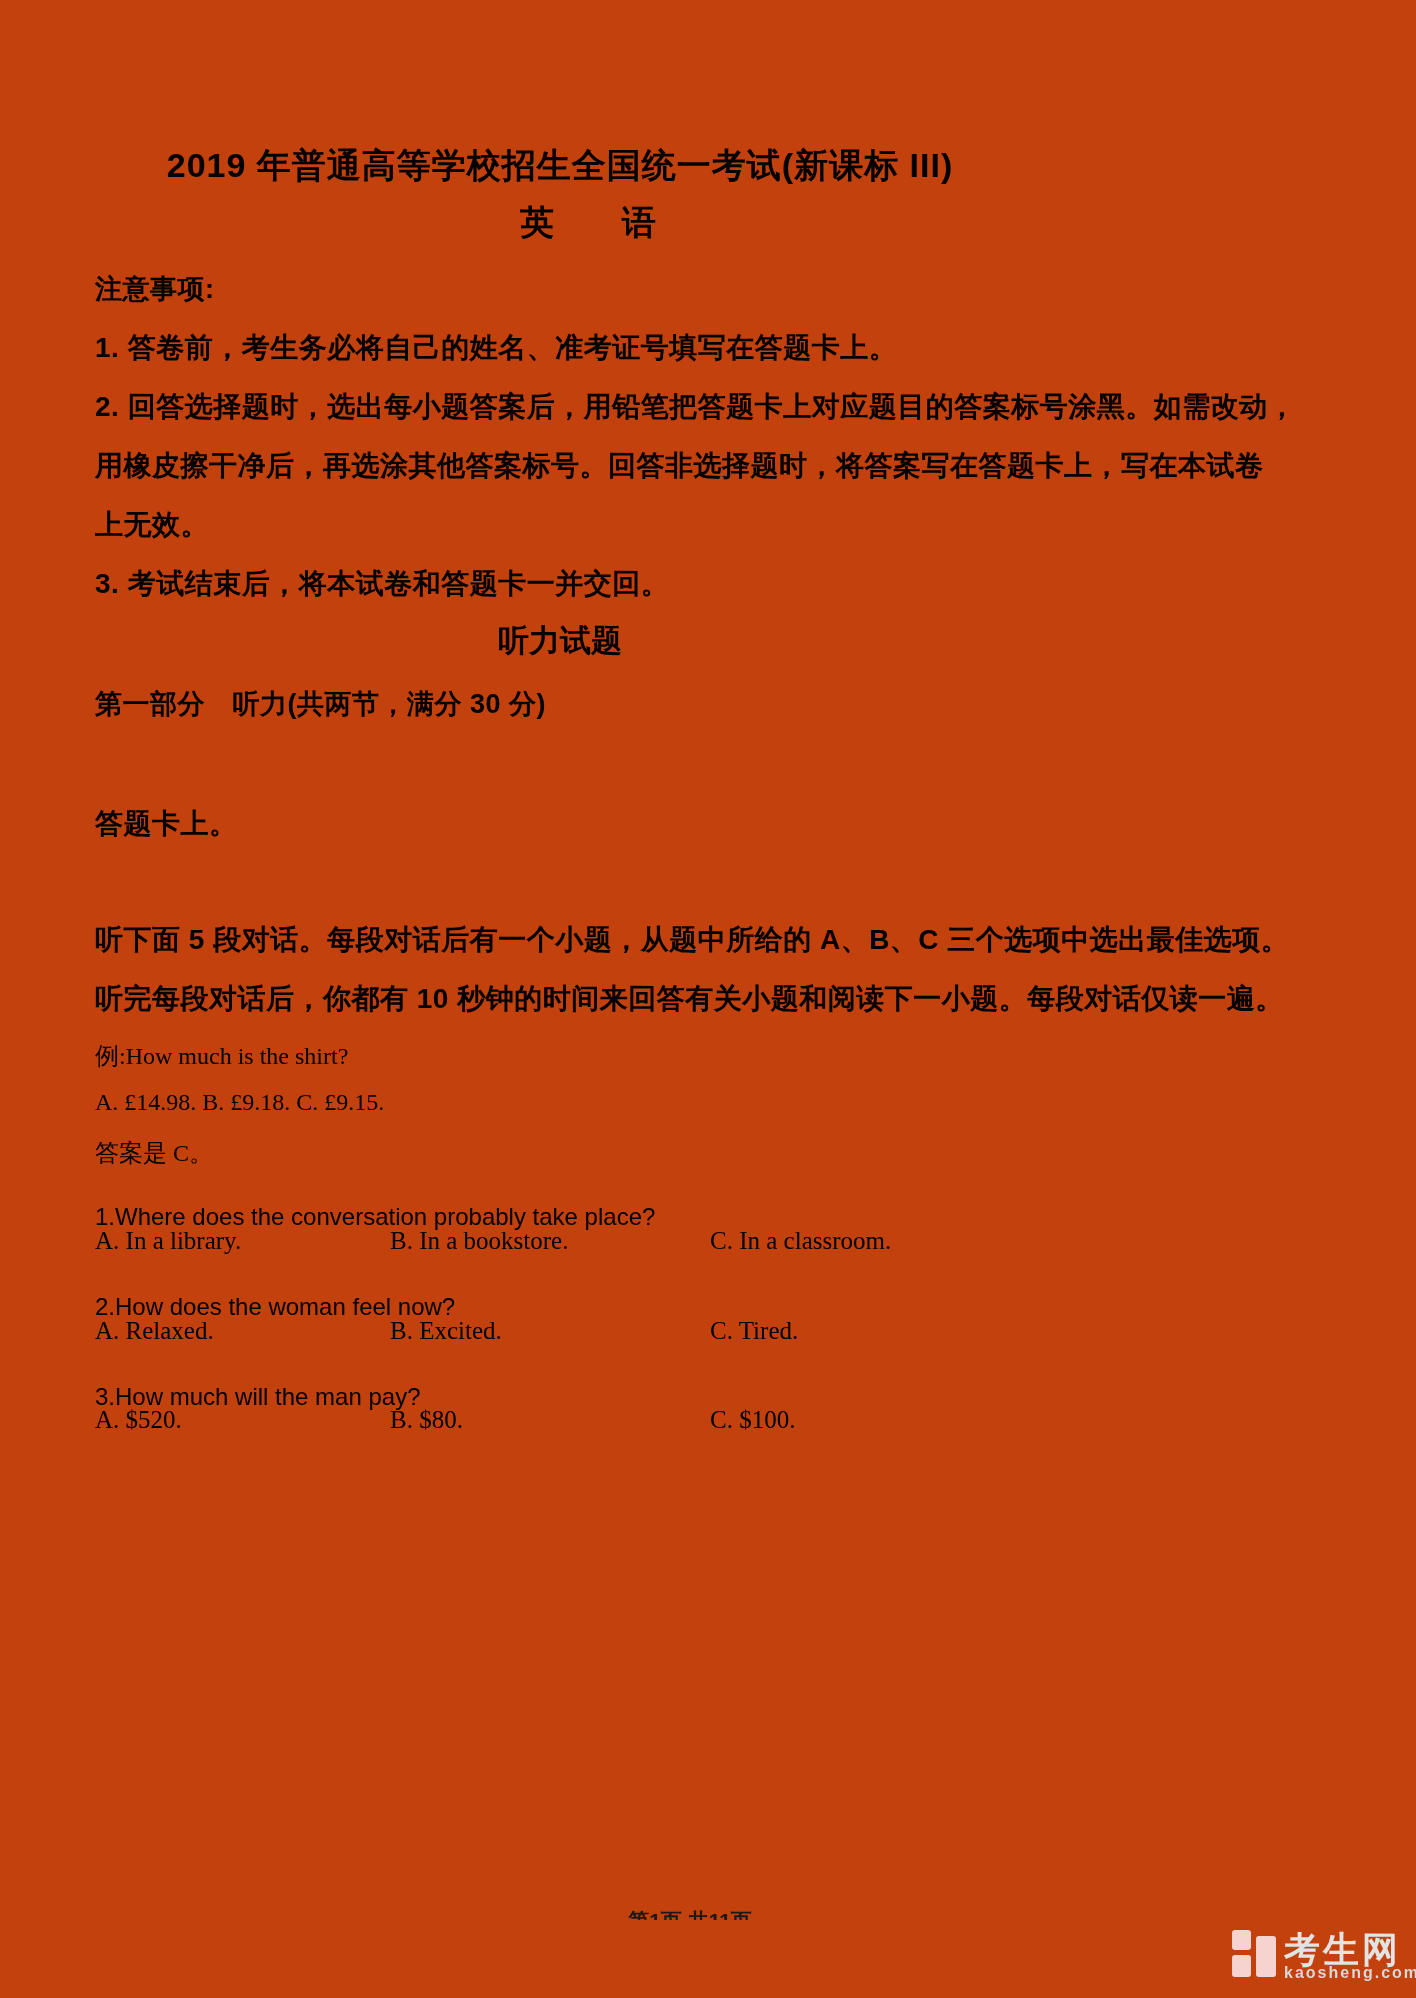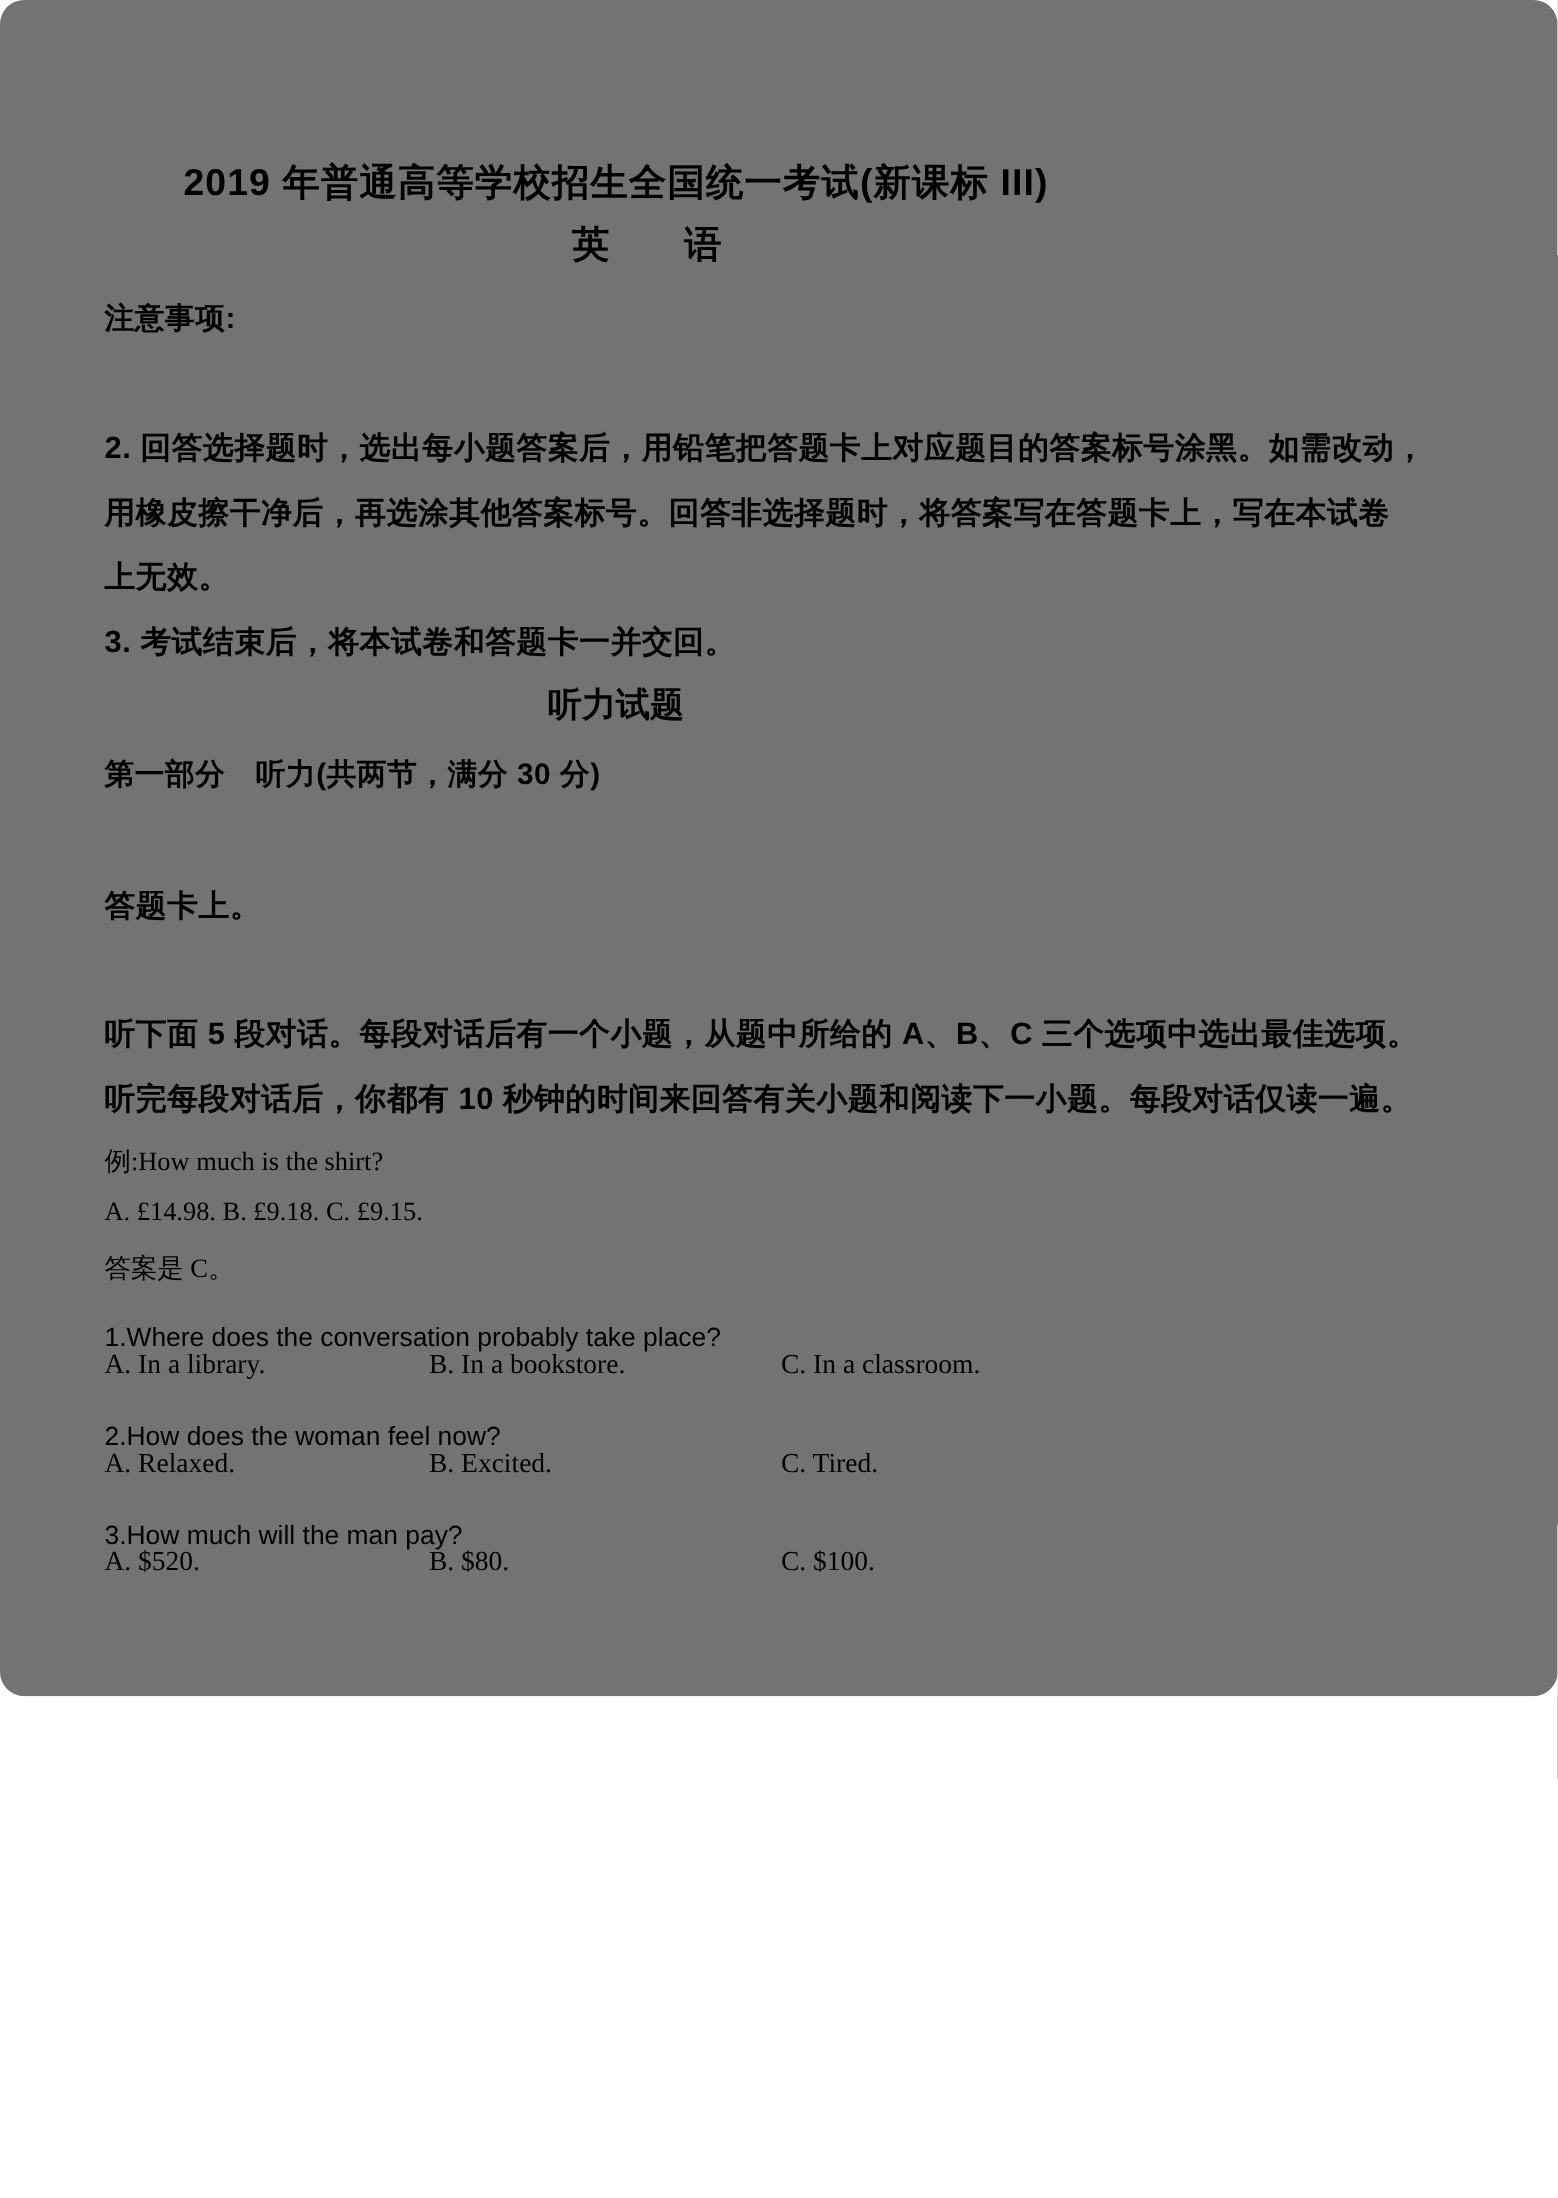--- a/index.html
+++ b/index.html
@@ -1,23 +1,22 @@
 <!DOCTYPE html>
 <html><head>
 <meta charset="utf-8">
 <style>
   html,body { margin:0; padding:0; background:#ffffff; }
   .page {
     position:relative;
-    width:1416px; height:1542px;
-    background:#737373;
+    width:1416px; height:1998px;
+    background:#c2410c;
     color:#000;
     font-family:"Liberation Sans", sans-serif;
     overflow:hidden;
-    border-radius:22px;
   }
   
   .center-col { position:absolute; left:0; width:1120px; text-align:center; white-space:nowrap; }
   .title-text { font-size:34px; font-weight:700; letter-spacing:1px; }
   .subject-text { font-size:34px; font-weight:700;padding-left:28px; }
   .h2-text { font-size:31px; font-weight:700; }
   .cn-line {
     position:absolute; left:95px;
     font-size:28px; font-weight:700;
     white-space:nowrap; letter-spacing:0.5px;
@@ -68,20 +67,21 @@
 <body>
 
 <div class="page">
 
   <div class="center-col title-text" style="top:143px;">2019 年普通高等学校招生全国统一考试(新课标 III)</div>
 
   <div class="center-col subject-text" style="top:200px;">英　　语</div>
 
   <div class="cn-line cn-head" style="top:271px;">注意事项:</div>
 
+  <div class="cn-line" style="top:329px;">1. 答卷前，考生务必将自己的姓名、准考证号填写在答题卡上。</div>
   <div class="cn-line" style="top:388px;">2. 回答选择题时，选出每小题答案后，用铅笔把答题卡上对应题目的答案标号涂黑。如需改动，</div>
   <div class="cn-line" style="top:447px;">用橡皮擦干净后，再选涂其他答案标号。回答非选择题时，将答案写在答题卡上，写在本试卷</div>
   <div class="cn-line" style="top:506px;">上无效。</div>
   <div class="cn-line" style="top:565px;">3. 考试结束后，将本试卷和答题卡一并交回。</div>
 
   <div class="center-col h2-text" style="top:620px;text-align:center;">听力试题</div>
 
   <div class="cn-line cn-head" style="top:686px;">第一部分　听力(共两节，满分 30 分)</div>
   <div class="cn-line" style="top:805px;">答题卡上。</div>
 

